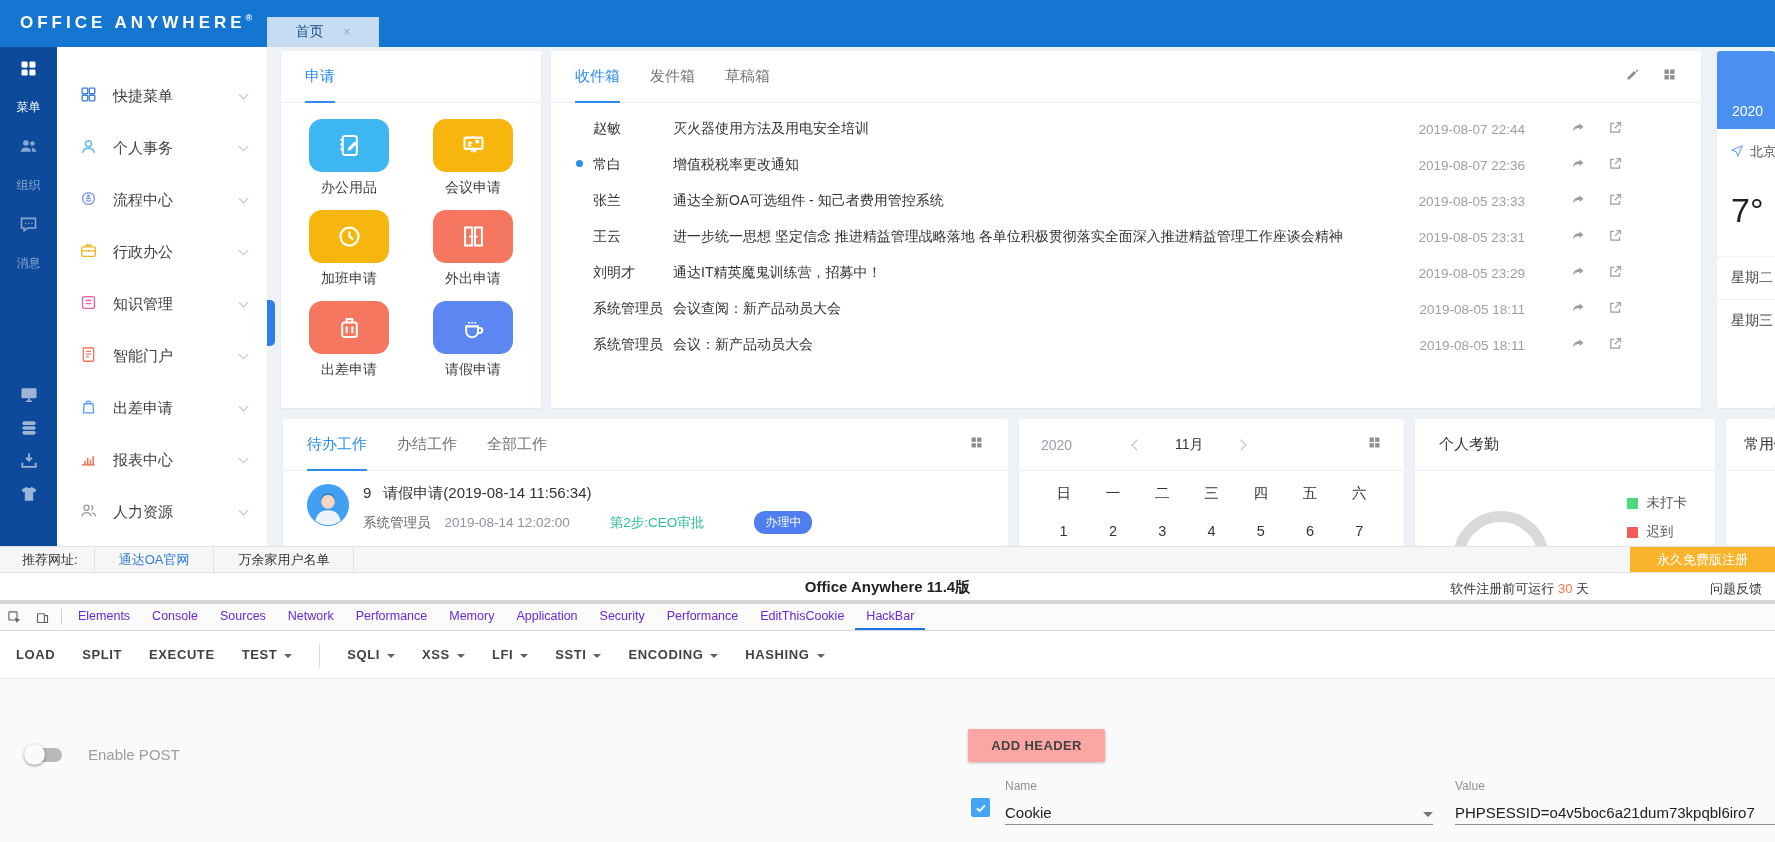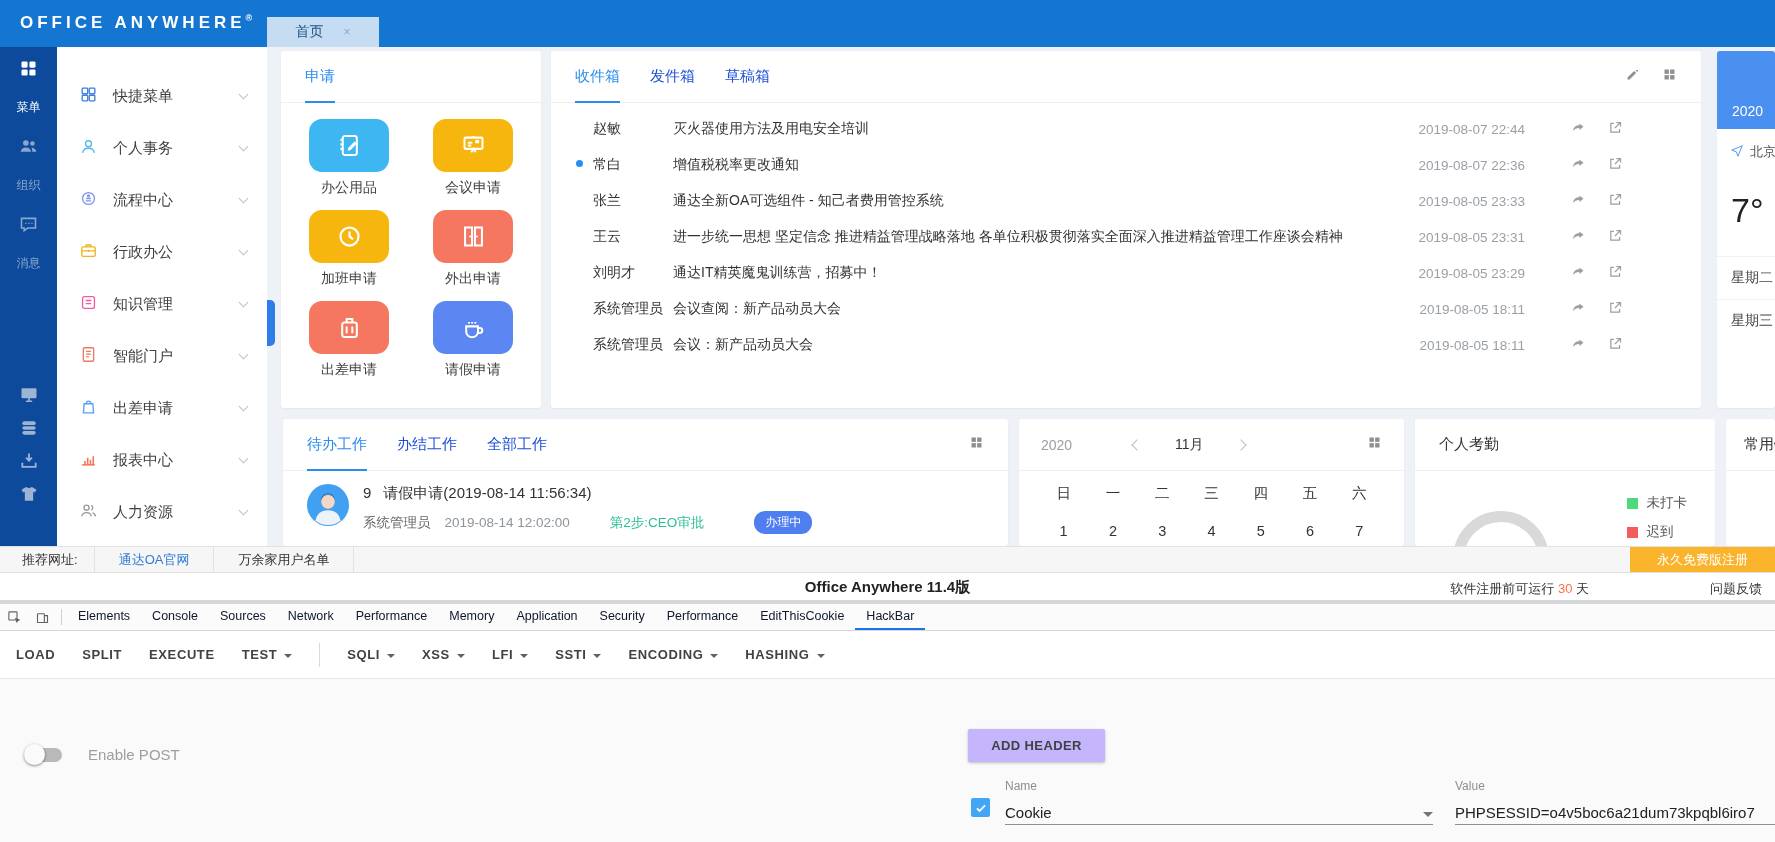--- a/index.html
+++ b/index.html
@@ -27,21 +27,21 @@
   .side-item svg { width:19px; height:19px; flex:none; }
   .chev { width:7px; height:7px; border-right:1.5px solid #c0c0c0; border-bottom:1.5px solid #c0c0c0; transform:rotate(45deg); margin-left:auto; margin-top:-4px; }
   .c-blue{color:#3f7de0}.c-sky{color:#55b9e9}.c-per{color:#7e97e8}.c-amber{color:#f0b51f}
   .c-pink{color:#ef5da0}.c-salmon{color:#f0775c}.c-blu2{color:#5aa0f0}.c-gray{color:#9a9a9a}
 
   .blue-handle { position:absolute; left:267px; top:300px; width:8px; height:46px; background:#2e7ee8; border-radius:0 5px 5px 0; cursor:pointer; }
 
   
   .panel { position:absolute; background:#fff; border-radius:3px; box-shadow:0 1px 2px rgba(0,0,0,.05); overflow:hidden; }
   .panel-head { height:52px; border-bottom:1px solid #efefef; display:flex; align-items:center; padding:0 24px; }
-  .ptab { font-size:15px; color:#1d4ed8; height:52px; line-height:50px; margin-right:30px; cursor:pointer; border-bottom:2px solid transparent; }
+  .ptab { font-size:15px; color:#737373; height:52px; line-height:50px; margin-right:30px; cursor:pointer; border-bottom:2px solid transparent; }
   .ptab.active { color:#2a8cf0; border-bottom-color:#2a8cf0; }
   .head-icons { margin-left:auto; display:flex; gap:22px; color:#8f8f8f; }
   .head-icons svg { width:15px; height:15px; cursor:pointer; }
 
   
   .apply-panel { left:281px; top:51px; width:260px; height:357px; }
   .tiles { display:grid; grid-template-columns:1fr 1fr; padding:16px 24px 0; row-gap:13px; column-gap:36px; text-align:center; }
   .tile { cursor:pointer; }
   .tile-ic { width:80px; height:53px; border-radius:13px; display:flex; align-items:center; justify-content:center; margin:0 auto; color:#fff; }
   .tile-ic svg { width:27px; height:27px; }
@@ -118,34 +118,34 @@
   .f-feedback { position:absolute; right:13px; top:7px; cursor:pointer; }
 
   .divider-bar { position:absolute; left:0; top:600px; width:100%; height:4px; background:#d4d6d8; }
 
   
   .devtools { position:absolute; left:0; top:604px; width:100%; height:238px; background:#fafafa; }
   .dt-tabbar { height:27px; background:#fbfbfb; border-bottom:1px solid #d8d8d8; display:flex; align-items:stretch; color:#5f6368; }
   .dt-ibtn { width:28px; display:flex; align-items:center; justify-content:center; cursor:pointer; }
   .dt-ibtn svg { width:15px; height:15px; }
   .dt-sep { width:1px; background:#d0d0d0; margin:5px 5px; }
-  .dt-tab { padding:0 11px; font-size:12.5px; color:#0f172a; display:flex; align-items:center; cursor:pointer; border-bottom:2px solid transparent; }
+  .dt-tab { padding:0 11px; font-size:12.5px; color:#6d28d9; display:flex; align-items:center; cursor:pointer; border-bottom:2px solid transparent; }
   .dt-tab.active { border-bottom-color:#1a73e8; }
 
   .hackbar-row { height:48px; background:#fff; border-bottom:1px solid #e6e6e6; display:flex; align-items:center; padding:0 16px; gap:27px; }
   .hb-btn { font-size:13px; font-weight:bold; color:#424242; letter-spacing:.6px; display:flex; align-items:center; gap:7px; cursor:pointer; }
   .caret { width:0; height:0; border:4px solid transparent; border-top-color:#616161; margin-top:7px; }
   .hb-sep { width:1px; height:24px; background:#dadada; }
 
   .hb-content { position:relative; height:163px; background:#fafafa; }
   .toggle { position:absolute; left:26px; top:66px; width:38px; height:20px; cursor:pointer; }
   .toggle-track { position:absolute; left:0; top:3px; width:36px; height:14px; border-radius:7px; background:#b9b9b9; }
   .toggle-knob { position:absolute; left:-2px; top:-1px; width:21px; height:21px; border-radius:50%; background:#fafafa; box-shadow:0 1px 3px rgba(0,0,0,.45); }
   .toggle-label { position:absolute; left:88px; top:67px; font-size:15px; color:#9e9e9e; }
-  .add-header-btn { position:absolute; left:968px; top:50px; width:137px; height:33px; background:#c4b5fd; border:none; border-radius:2px; box-shadow:0 1px 3px rgba(0,0,0,.25); font-size:13px; font-weight:bold; letter-spacing:.4px; color:#424242; cursor:pointer; font-family:inherit; }
+  .add-header-btn { position:absolute; left:968px; top:50px; width:137px; height:33px; background:#fca5a5; border:none; border-radius:2px; box-shadow:0 1px 3px rgba(0,0,0,.25); font-size:13px; font-weight:bold; letter-spacing:.4px; color:#424242; cursor:pointer; font-family:inherit; }
   .hdr-check { position:absolute; left:971px; top:119px; width:19px; height:19px; background:#42a5f5; border-radius:2px; display:flex; align-items:center; justify-content:center; cursor:pointer; }
   .hdr-check svg { width:14px; height:14px; }
   .field { position:absolute; top:100px; }
   .field-name { left:1005px; width:428px; }
   .field-value { left:1455px; width:330px; }
   .field-label { font-size:12px; color:#8f8f8f; }
   .field-input { margin-top:8px; font-size:15px; color:#212121; height:24px; border-bottom:1px solid #8f8f8f; display:flex; align-items:center; cursor:text; white-space:nowrap; overflow:hidden; }
   .sel-caret { margin-left:auto; width:0; height:0; border:5px solid transparent; border-top-color:#757575; margin-top:8px; }
 </style>
 </head>

